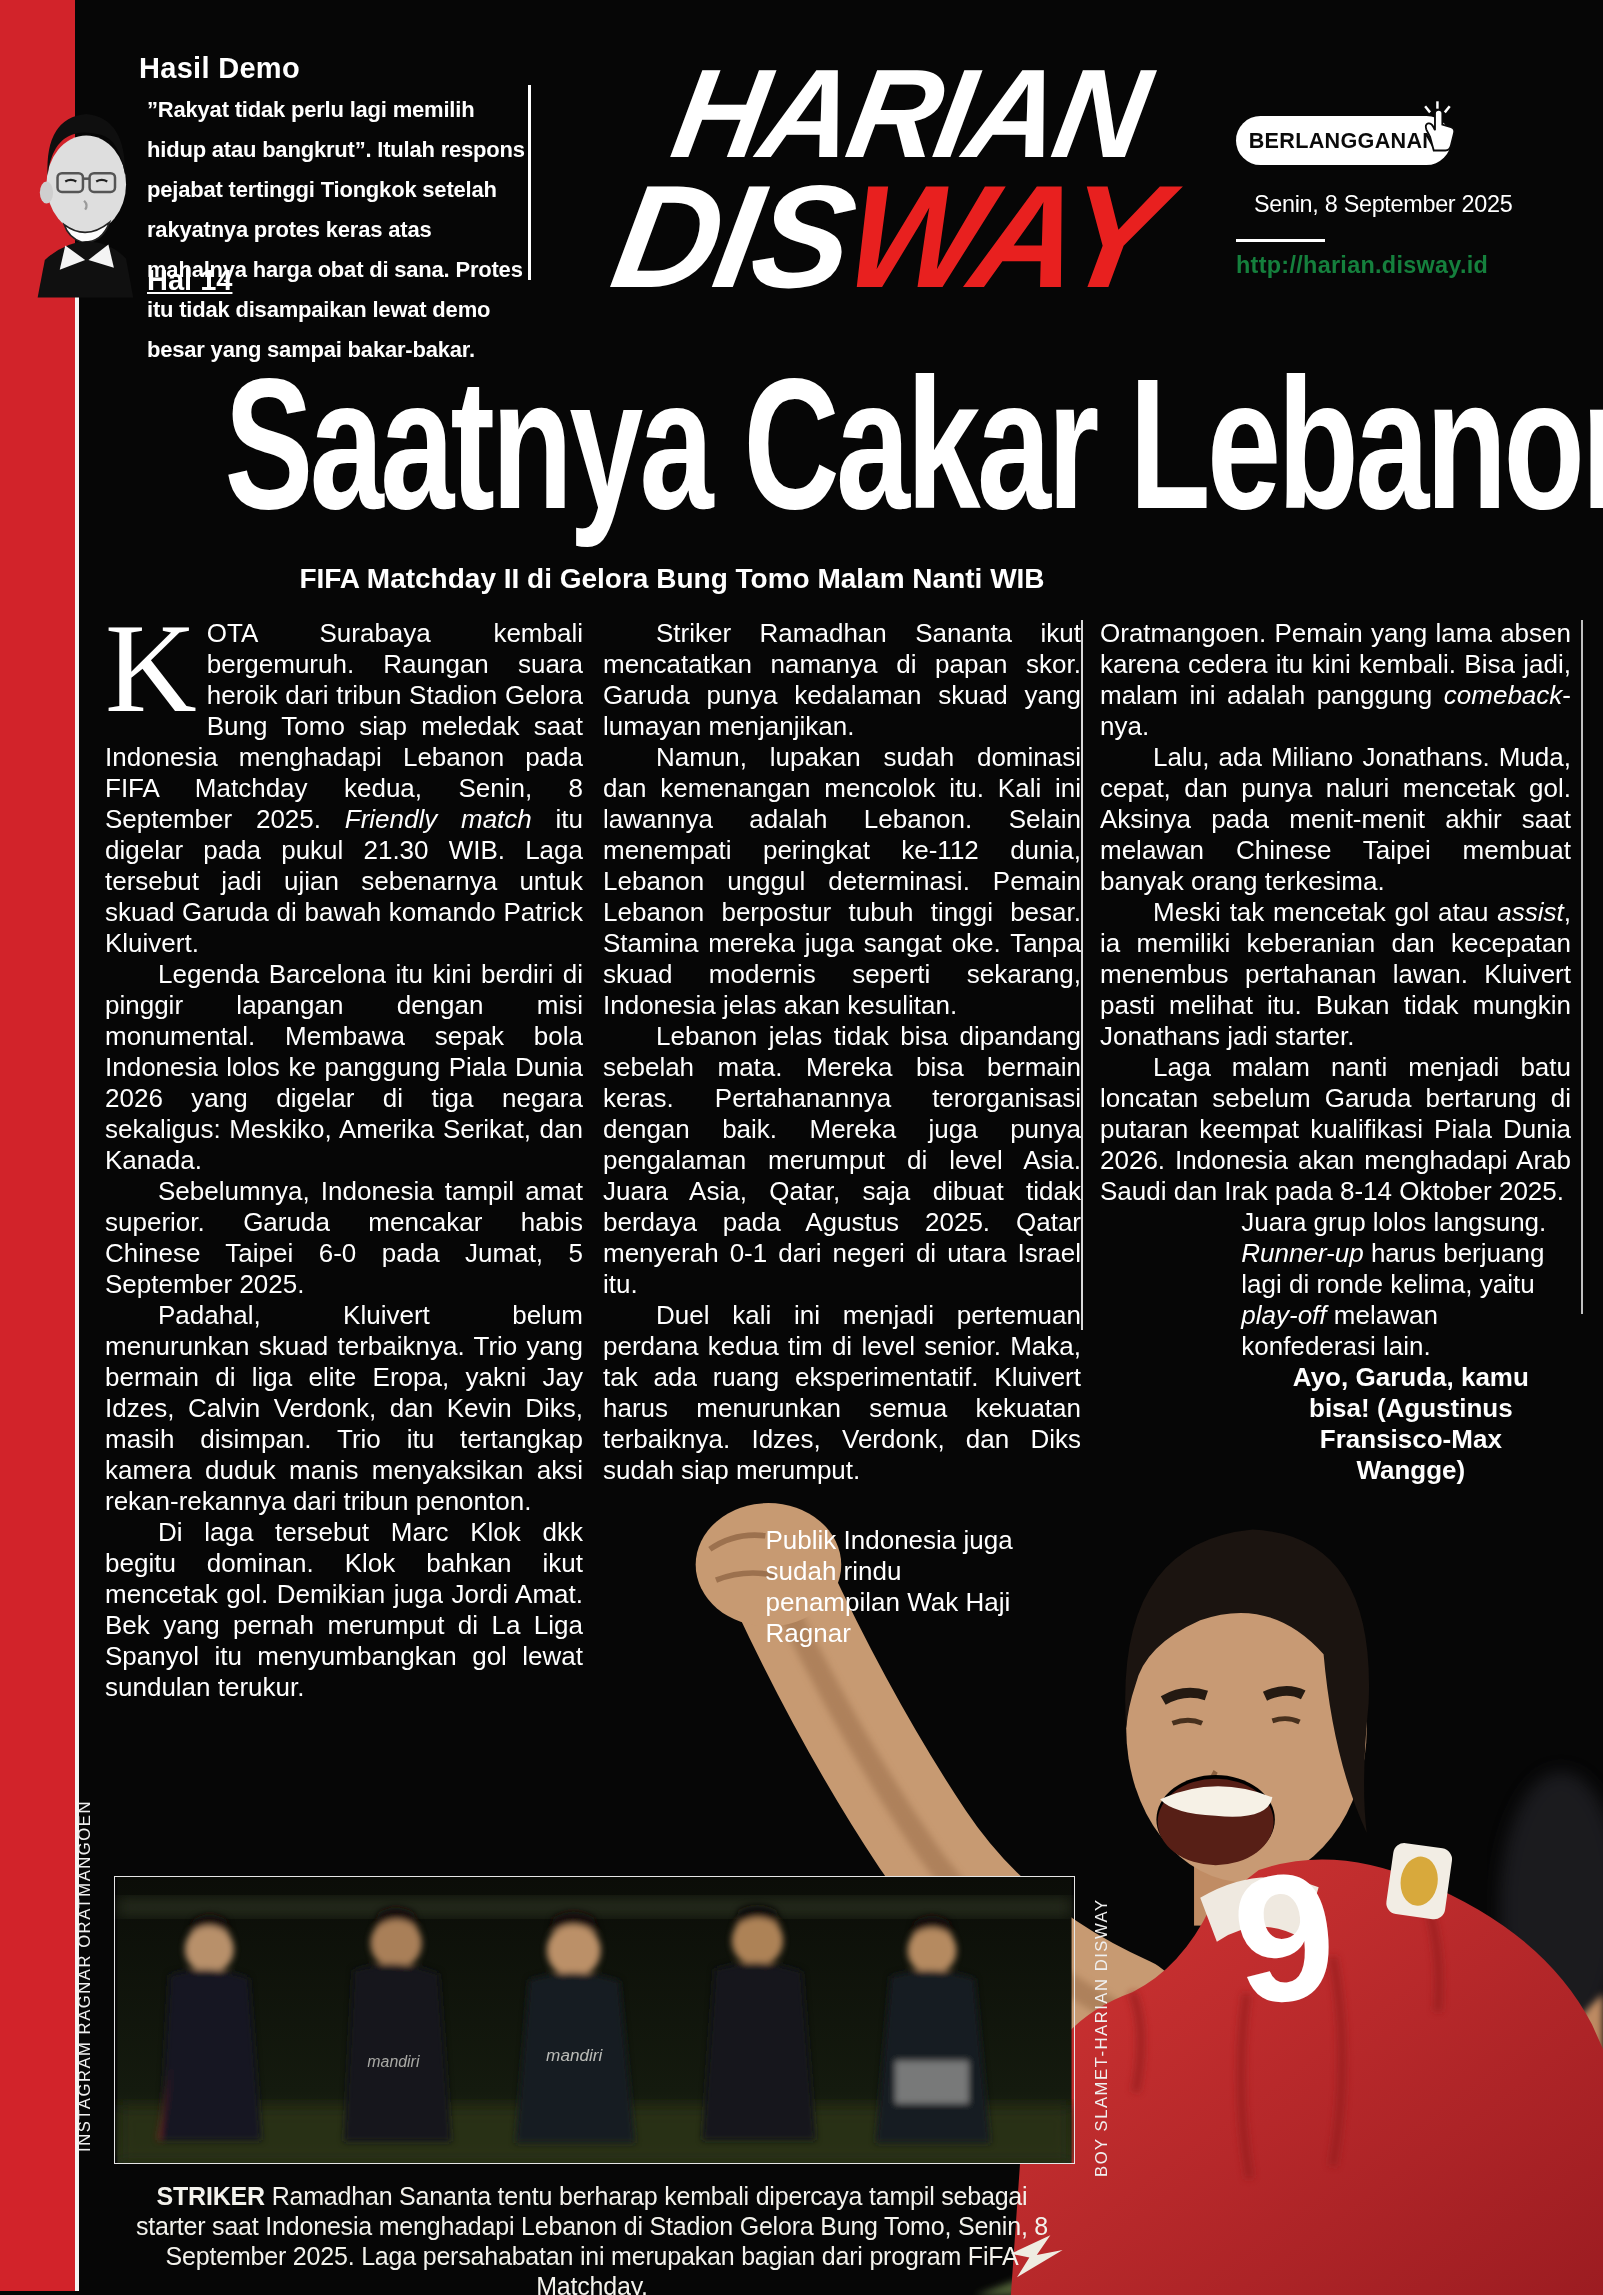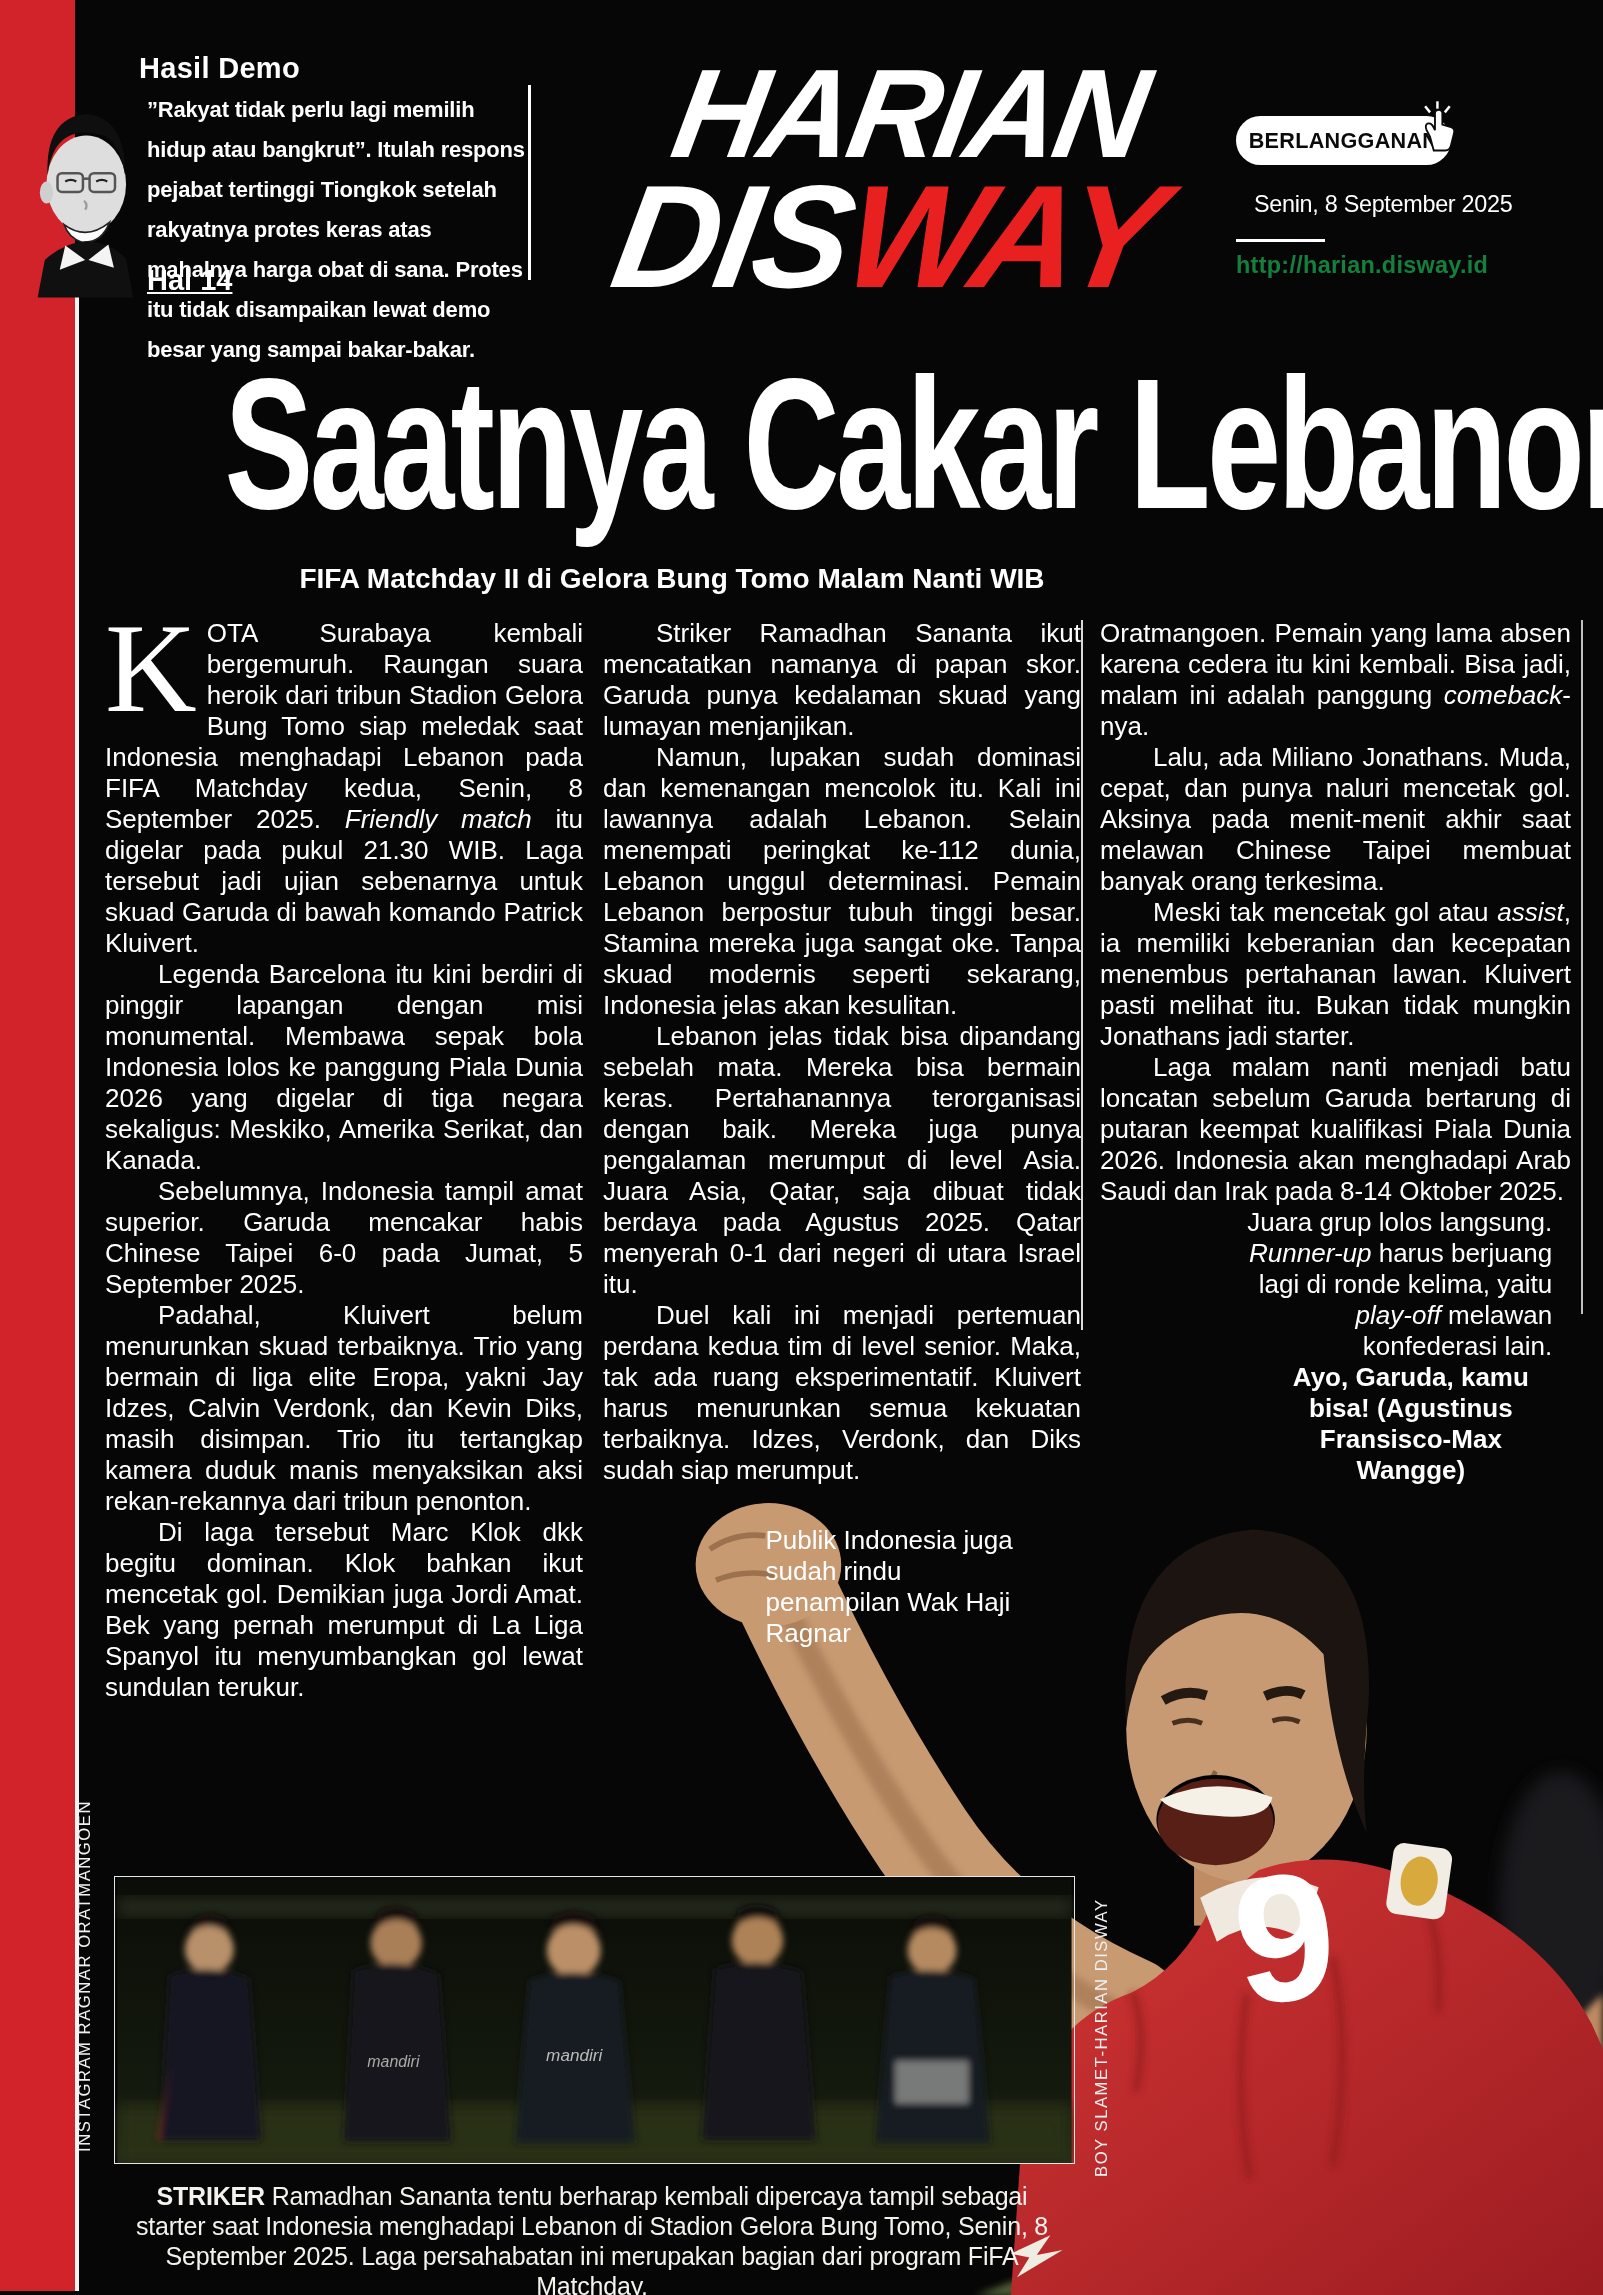--- a/index.html
+++ b/index.html
@@ -35,21 +35,21 @@
   
   .col{position:absolute;top:618px;width:478px;font-size:26px;line-height:31px;text-align:justify;z-index:2;}
   #col1{left:105px;}
   #col2{left:603px;}
   #col3{left:1100px;width:471px;}
   .bpar{margin:0;text-indent:53px;}
   .bpar.first{text-indent:0;}
   .dropcap{float:left;font-family:"Liberation Serif",serif;font-weight:400;font-size:127px;line-height:93px;
         padding:3.7px 10px 0 0;}
   .wrap-center-2{width:52%;margin-left:34%;text-align:left;text-indent:0;margin-top:39px;}
-  .wrap-center-3{width:66%;margin-left:30%;text-align:right;text-indent:0;}
+  .wrap-center-3{width:66%;margin-left:30%;text-align:left;text-indent:0;}
   .wrap-bold-3{width:56%;margin-left:38%;text-align:center;text-indent:0;font-weight:bold;}
   .col-divider{position:absolute;width:1.9px;background:rgba(255,255,255,.85);z-index:1;}
   #div-c23{left:1081px;top:620px;height:710px;}
   #div-right{left:1581px;top:620px;height:694px;background:rgba(255,255,255,.75);}
   
   .group-photo{position:absolute;left:114px;top:1876px;width:961px;height:288px;border:1.9px solid #e6e6e6;
         box-sizing:border-box;z-index:1;}
   .player-photo{position:absolute;left:642px;top:1438px;width:961px;height:858px;z-index:1;}
   .credit{position:absolute;writing-mode:vertical-rl;transform:rotate(180deg);font-size:16.7px;letter-spacing:1.5px;
         color:#f0f0f0;z-index:3;}

